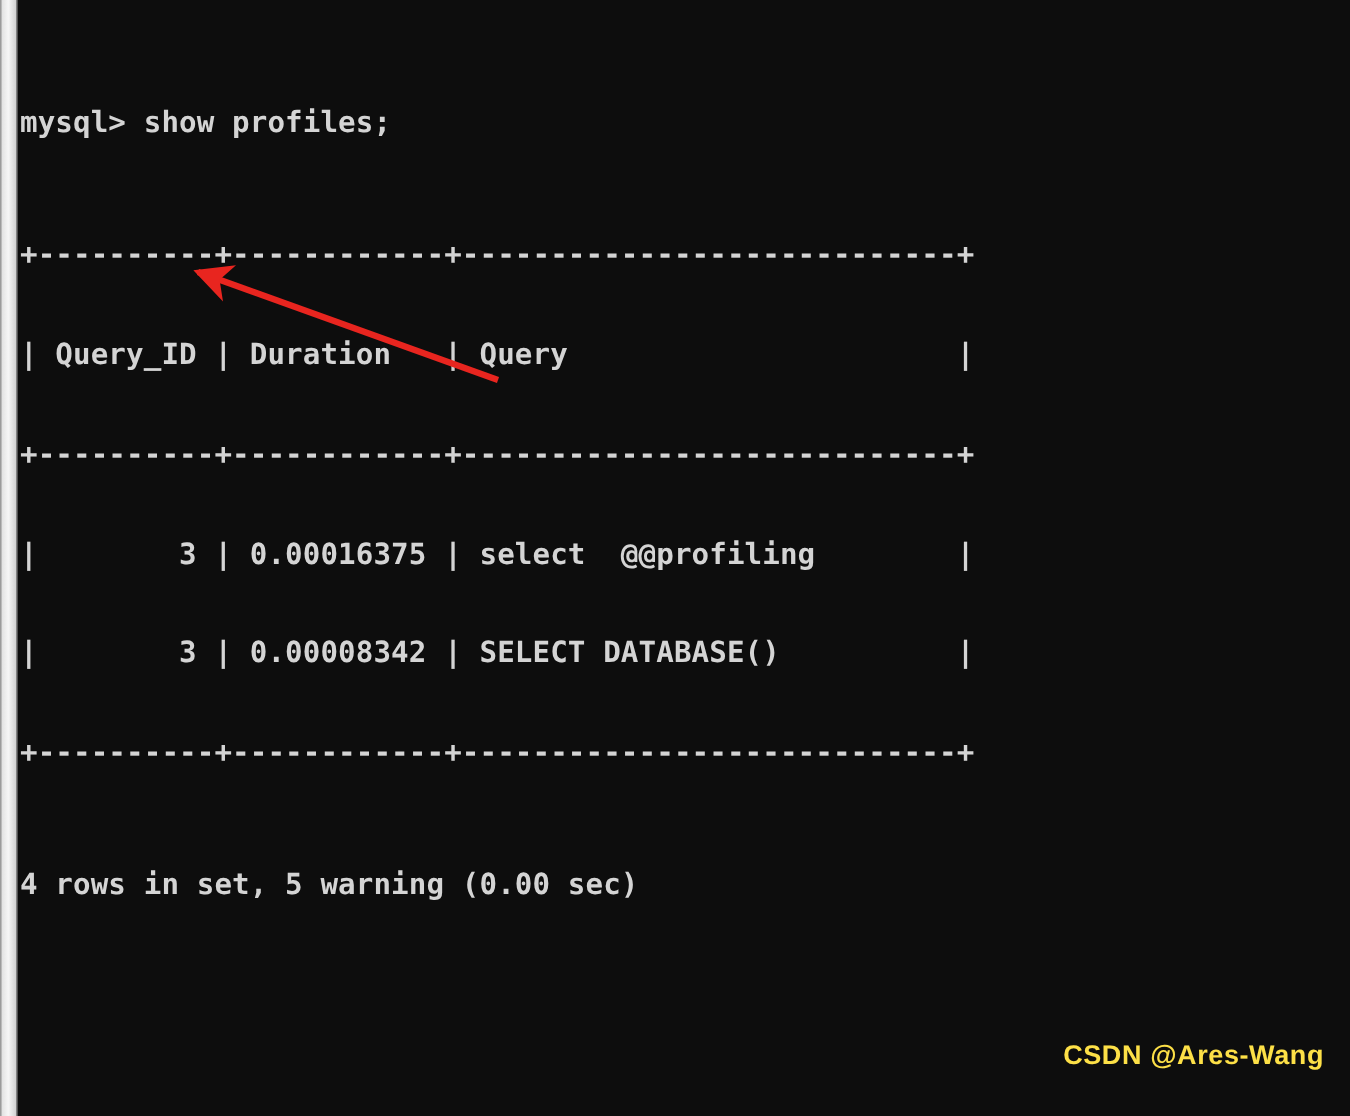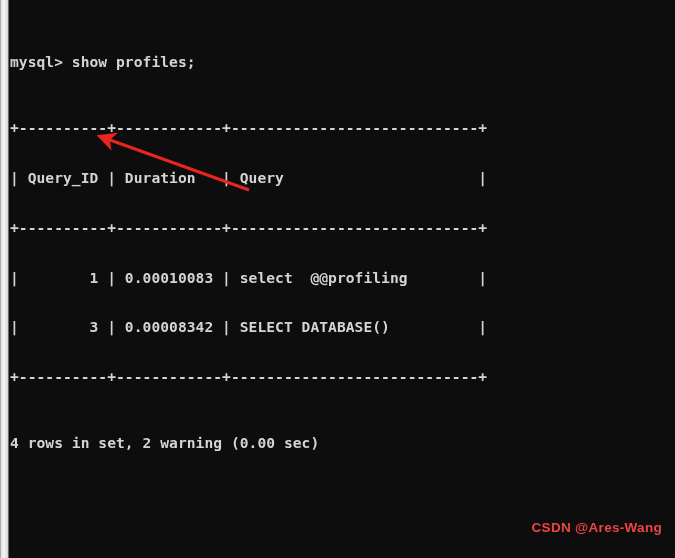--- a/index.html
+++ b/index.html
@@ -86,25 +86,25 @@
     <div id="scrollbar-thumb"></div>
   </div>
 
   <div id="term" style="color: rgb(212, 212, 212);">
 
     <span class="ln">mysql&gt; show profiles;</span>
 
     <span class="ln">+----------+------------+----------------------------+</span>
     <span class="ln">| Query_ID | Duration   | Query                      |</span>
     <span class="ln">+----------+------------+----------------------------+</span>
-    <span class="ln">|        1 | 0.00010083 | select  @@profiling        |</span>
+    <span class="ln">|        3 | 0.00016375 | select  @@profiling        |</span>
     <span class="ln">|        3 | 0.00008342 | SELECT DATABASE()          |</span>
     <span class="ln">+----------+------------+----------------------------+</span>
 
-    <span class="ln">4 rows in set, 2 warning (0.00 sec)</span>
+    <span class="ln">4 rows in set, 5 warning (0.00 sec)</span>
     
 
     
 
     
     
     
 
     
 
@@ -118,15 +118,15 @@
 
   <svg id="arrow" viewBox="0 0 675 558">
     <defs>
       <marker id="ah" markerWidth="7" markerHeight="7" refX="5.6" refY="3.5" orient="auto" markerUnits="strokeWidth">
         <path d="M6.4,3.5 L0.2,0.4 L1.9,3.5 L0.2,6.6 Z" fill="#e8251f"></path>
       </marker>
     </defs>
     <line id="arrow-line" stroke="#e8251f" stroke-width="3.1" stroke-linecap="butt" marker-end="url(#ah)" x1="249" y1="190" x2="99" y2="136"></line>
   </svg>
 
-  <div id="watermark" style="color: #ef4444;">CSDN @Ares-Wang</div>
+  <div id="watermark" style="color: #fde047;">CSDN @Ares-Wang</div>
 
 </div>
 
 </body></html>

